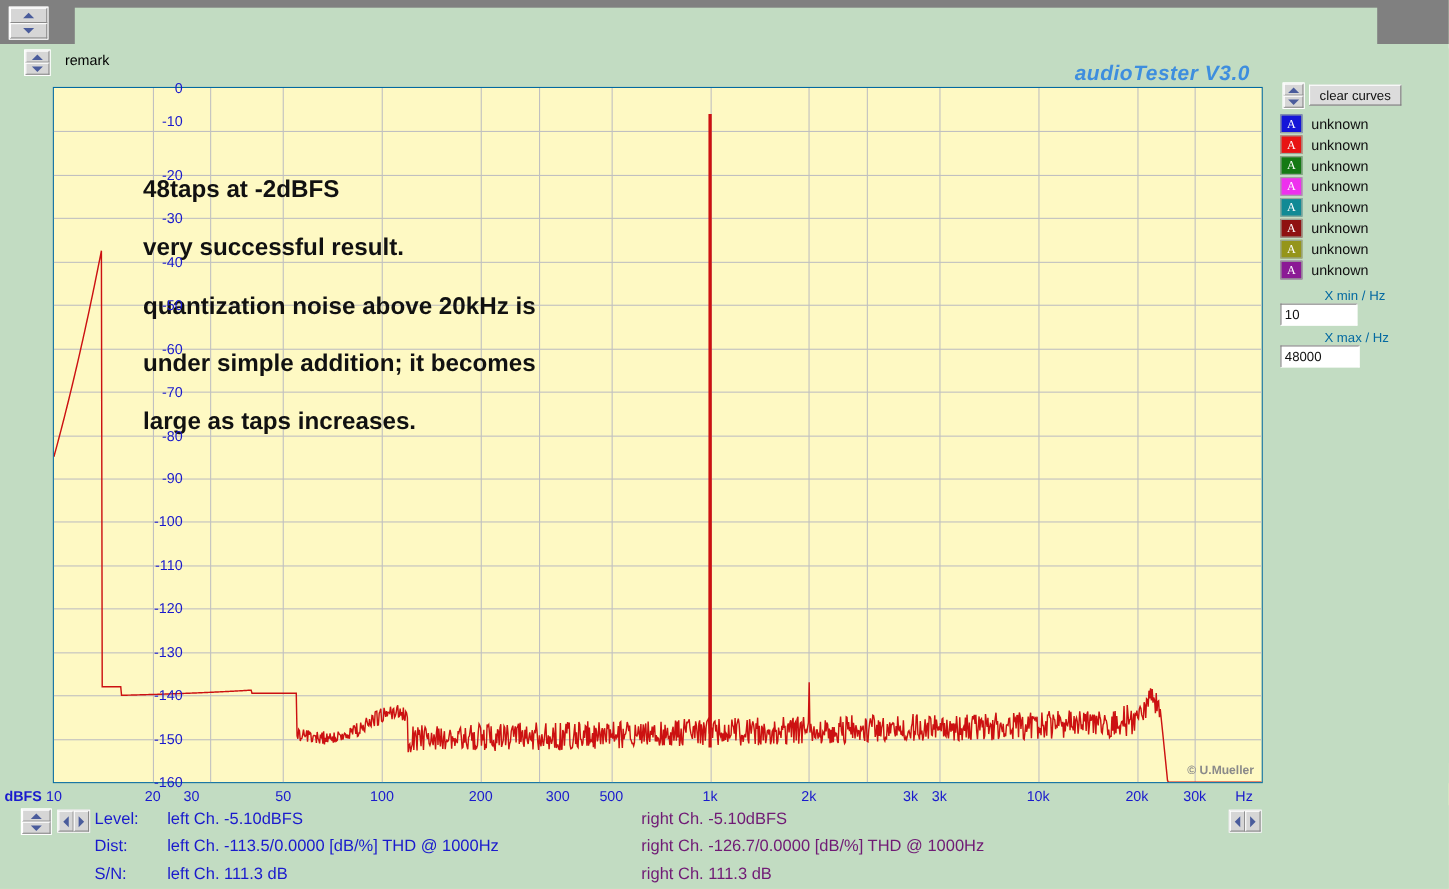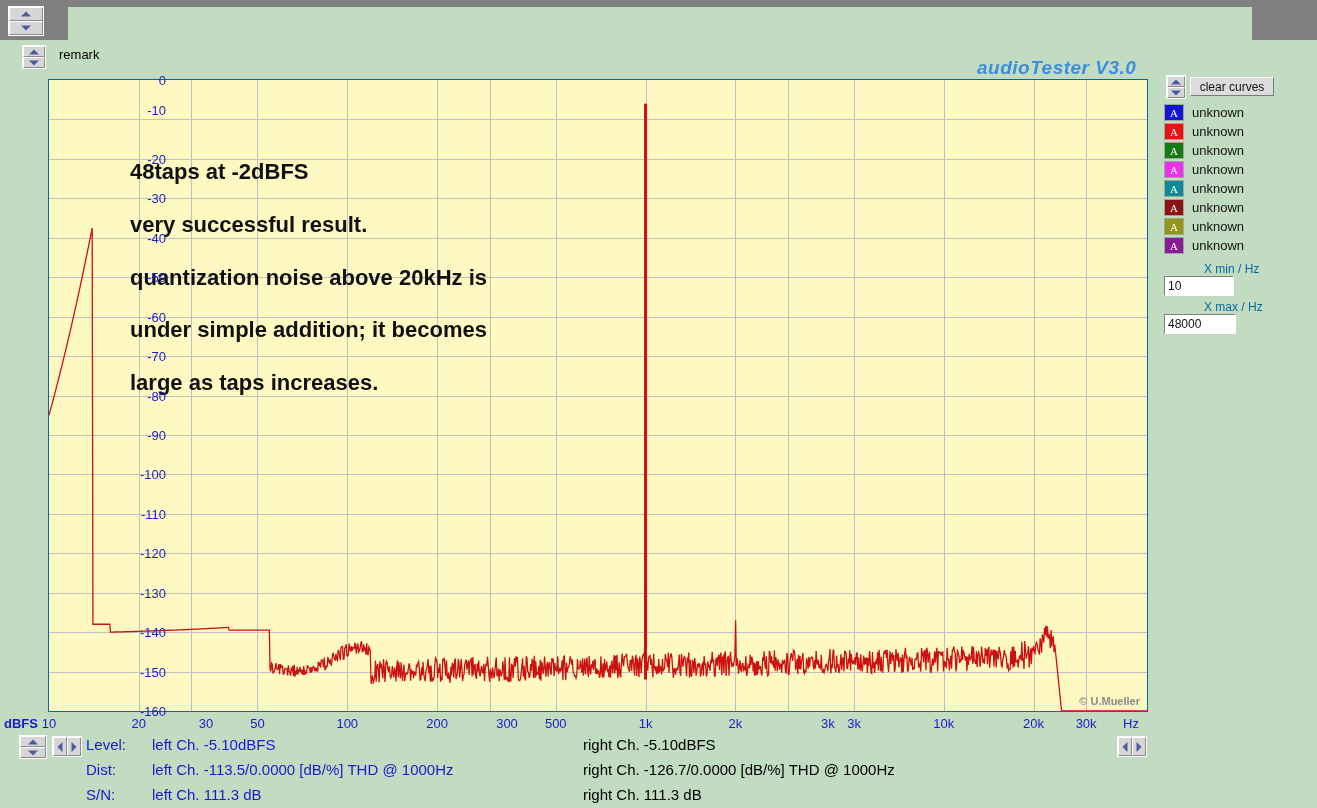--- a/index.html
+++ b/index.html
@@ -77,21 +77,21 @@
              border:1px solid #808080;border-right-color:#ffffff;border-bottom-color:#ffffff;
              box-sizing:border-box;font-size:12px;color:#111;display:flex;align-items:center;padding-left:3px;}
 
   
   .status{position:absolute;left:0;top:732px;width:1317px;height:76px;background:#c2dcc2;}
   .st-spin{position:absolute;left:19px;top:735px;width:28px;height:24px;}
   .st-hpair{position:absolute;left:52px;top:736px;width:30px;height:21px;}
   .st-hpair-r{position:absolute;left:1117px;top:736px;width:30px;height:21px;}
   .st-key{position:absolute;left:86px;font-size:15px;color:#1a1acd;font-weight:normal;}
   .st-left{position:absolute;left:152px;font-size:15px;color:#1a1acd;white-space:nowrap;}
-  .st-right{position:absolute;left:583px;font-size:15px;color:#000000;white-space:nowrap;text-align:center;}
+  .st-right{position:absolute;left:583px;font-size:15px;color:#701a75;white-space:nowrap;text-align:center;}
 </style>
 </head>
 <body>
 
 <div class="app">
 
   <div class="topbar">
     <div class="topbar-panel"></div>
     <div class="topbar-spin spin">
       <div class="btn up"></div>
@@ -170,21 +170,21 @@
       <div class="ylab" style="top: 513.812px;">-110</div>
       <div class="ylab" style="top: 553.25px;">-120</div>
       <div class="ylab" style="top: 592.688px;">-130</div>
       <div class="ylab" style="top: 632.125px;">-140</div>
       <div class="ylab" style="top: 671.562px;">-150</div>
       <div class="ylab" style="top: 711px;">-160</div>
     </div>
   <div id="xticks">
       <div class="xlab" style="left: 49px;">10</div>
       <div class="xlab" style="left: 138.788px;">20</div>
-      <div class="xlab" style="left: 206px; text-align: center;">30</div>
+      <div class="xlab" style="left: 174px; text-align: center;">30</div>
       <div class="xlab" style="left: 257.481px;">50</div>
       <div class="xlab" style="left: 347.269px;">100</div>
       <div class="xlab" style="left: 437.057px;">200</div>
       <div class="xlab" style="left: 507px;">300</div>
       <div class="xlab" style="left: 555.75px;">500</div>
       <div class="xlab" style="left: 645.538px;">1k</div>
       <div class="xlab" style="left: 735.326px;">2k</div>
       <div class="xlab" style="left: 787.848px; margin-left: 40px;">3k</div>
       <div class="xlab" style="left: 854.019px;">3k</div>
       <div class="xlab" style="left: 943.807px;">10k</div>

